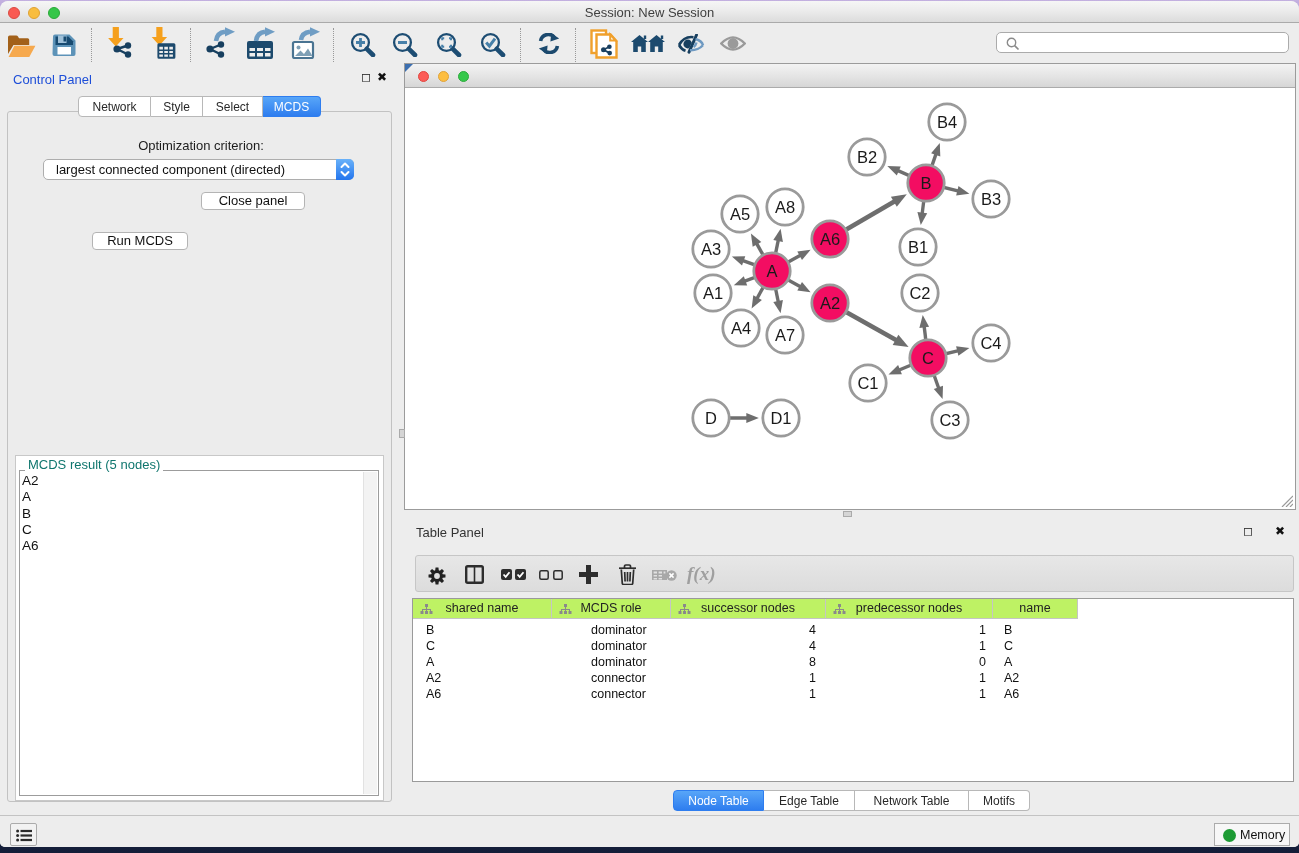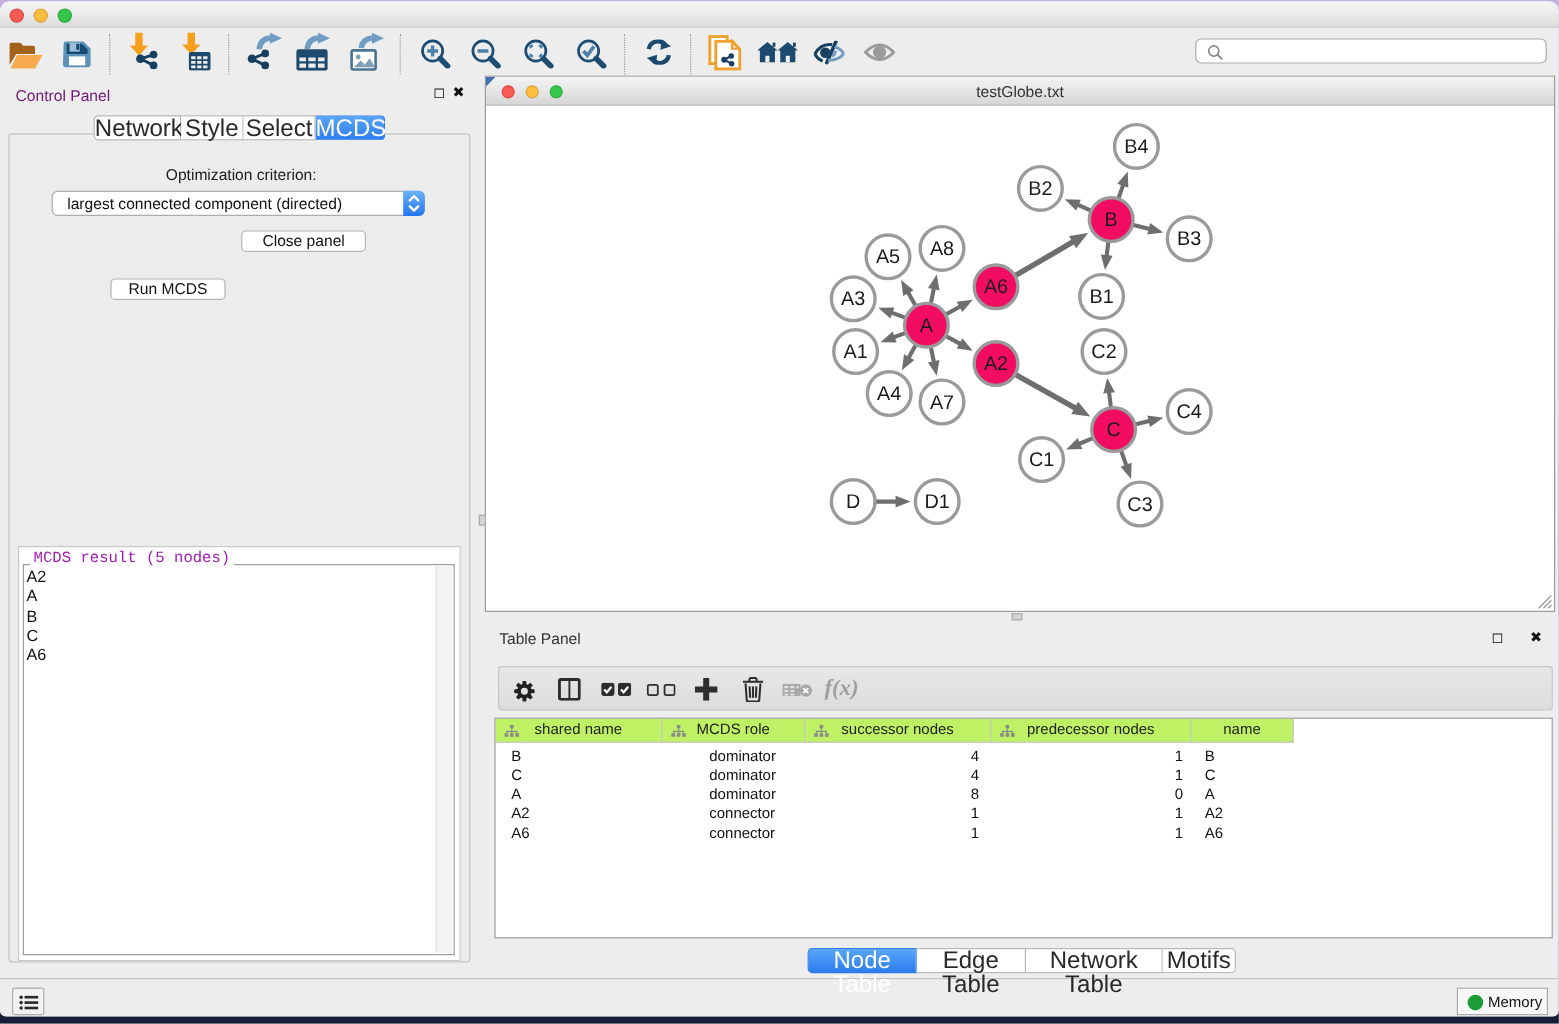--- a/index.html
+++ b/index.html
@@ -30,25 +30,25 @@
 
 #toolbar { position:absolute; left:0; top:23px; width:1299px; height:41px; background:#ededed; }
 .sep { position:absolute; top:4px; height:34px; width:0; border-left:1px dotted #999; }
 .tbi { position:absolute; top:6px; }
 #searchbox {
   position:absolute; left:996px; top:8px; width:293px; height:21px;
   background:#ffffff; border:1px solid #ababab; border-radius:5px;
 }
 
 #cpanel { position:absolute; left:0; top:64px; width:402px; height:751px; background:#ededed; }
-#cpanel .ptitle { position:absolute; left:13px; top:7px; font-size:13px; color:#701a75; }
+#cpanel .ptitle { position:absolute; left:13px; top:7px; font-size:13px; color:#1d4ed8; }
 .wbtn { position:absolute; top:7px; font-size:12px; color:#111; line-height:10px; }
 #tabs { position:absolute; left:78px; top:31px; height:21px; display:flex; z-index:3; }
 .tab {
-  height:21px; line-height:20px; font-size:20px; color:#282828; text-align:center;
+  height:21px; line-height:20px; font-size:12px; color:#282828; text-align:center;
   background:#ffffff; border:1px solid #b8b8b8; border-left:none; padding:0;
 }
 .tab.first { border-left:1px solid #b8b8b8; border-radius:4px 0 0 4px; }
 .tab.last { border-radius:0 4px 4px 0; }
 .tab.sel { background:linear-gradient(180deg,#58a6f8 0%,#2e7def 100%); color:#fff; border-color:#2e7def; }
 #tabcontent {
   position:absolute; left:7px; top:46px; width:385px; height:691px;
   border:1px solid #c2c2c2; border-radius:3px; background:#ececec;
 }
 #optlabel { position:absolute; left:0; width:100%; top:73px; text-align:center; font-size:13px; color:#1c1c1c; }
@@ -72,21 +72,21 @@
 #mcdsbox {
   position:absolute; left:15px; top:390px; width:369px; height:346px;
   background:#ffffff; border:1px solid #c8c8c8;
 }
 #mcdsborder {
   position:absolute; left:3px; top:14px; right:4px; bottom:4px;
   border:1px solid #9c9c9c;
 }
 #mcdslabel {
   position:absolute; left:9px; top:1px; background:#fff; padding:0 3px;
-  font-size:13px; color:#a21caf;font-family:Liberation Mono, monospace;
+  font-size:13px; color:#0f766e;
 }
 #mcdslist { position:absolute; left:6px; top:17px; font-size:13.5px; color:#111; line-height:16.3px; }
 #mcdssb { position:absolute; right:6px; top:16px; width:14px; bottom:6px; background:#f3f3f3; border-left:1px solid #e2e2e2; }
 
 #netwin {
   position:absolute; left:404px; top:62px; width:892px; height:447px;
   background:#ffffff; border:1px solid #9b9b9b;
 }
 #nettitle {
   position:absolute; left:0; top:0; right:0; height:24px;
@@ -123,20 +123,21 @@
 #membtn .dot { position:absolute; left:8px; top:5px; width:13px; height:13px; border-radius:50%; background:#1d9b34; }
 #membtn .t { position:absolute; left:25px; top:4px; }
 </style>
 </head>
 <body>
 <div id="app">
   <div id="titlebar">
     <div class="tl r"></div>
       <div class="tl y"></div>
       <div class="tl g"></div>
+    <div class="title">Session: New Session</div>
   </div>
   <div id="toolbar">
     <div class="sep" style="left:91px;"></div>
     <div class="sep" style="left:190px;"></div>
     <div class="sep" style="left:333px;"></div>
     <div class="sep" style="left:520px;"></div>
     <div class="sep" style="left:575px;"></div>
 
     <svg class="tbi" style="left:7px;top:10px;" width="29" height="25" viewBox="0 0 29 25">
         <path fill="#a3611a" d="M1,20 V3.2 Q1,1.6 2.6,1.6 h6.6 q1.2,0 1.8,1 l1,1.6 h8.6 q1.6,0 1.6,1.6 V11 H6.5 L1,20 Z"></path>
@@ -323,21 +324,20 @@
       <div id="mcdslabel">MCDS result (5 nodes)</div>
       <div id="mcdslist">A2<br>A<br>B<br>C<br>A6</div>
       <div id="mcdssb"></div>
     </div>
   </div>
   <div id="netwin">
     <div id="nettitle">
       <div class="tl r"></div>
         <div class="tl y"></div>
         <div class="tl g"></div>
-      <div class="title">testGlobe.txt</div>
     </div>
     <svg style="position:absolute;left:0;top:0;" width="8" height="8" viewBox="0 0 8 8">
         <path d="M0,0 h8 L0,8 Z" fill="#3c6fb0"></path>
       </svg>
     <svg style="position:absolute;right:2px;bottom:2px;" width="13" height="13" viewBox="0 0 13 13">
         <g stroke="#9a9a9a" stroke-width="1.2">
           <line x1="2" y1="13" x2="13" y2="2"></line>
           <line x1="6" y1="13" x2="13" y2="6"></line>
           <line x1="10" y1="13" x2="13" y2="10"></line>
         </g>

